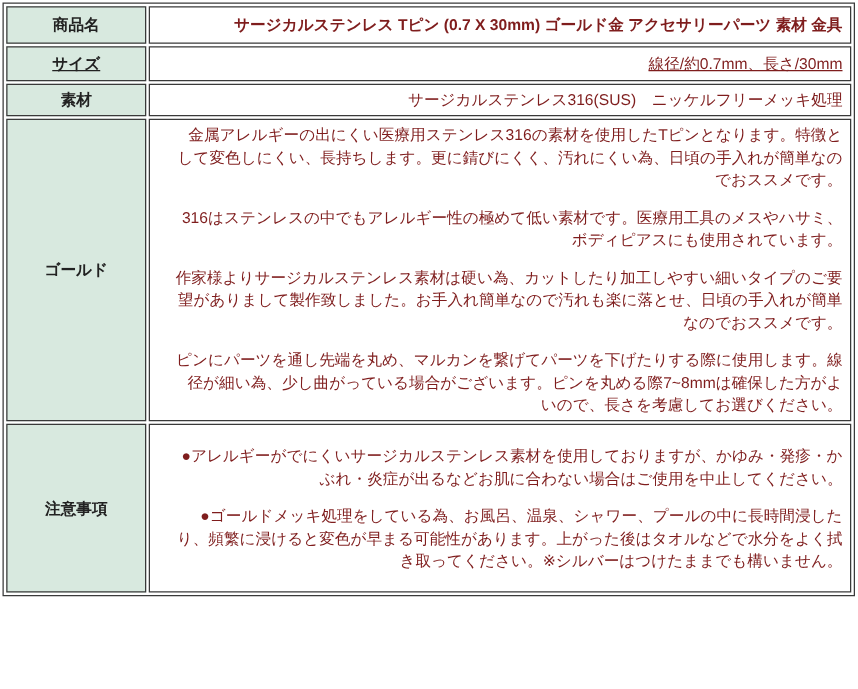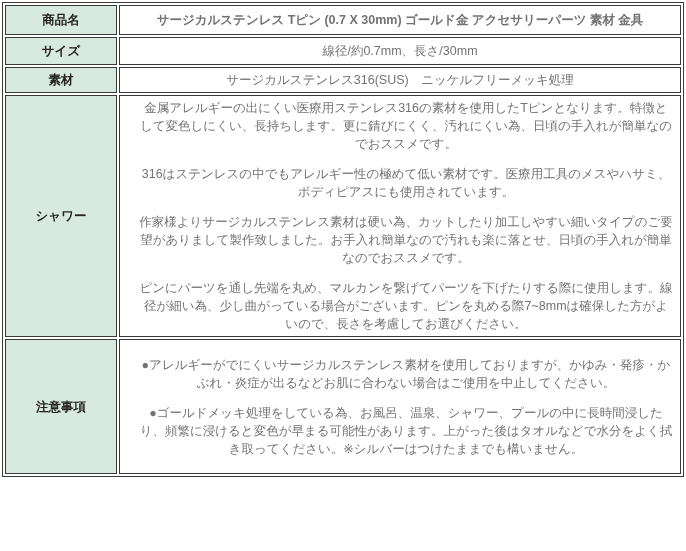--- a/index.html
+++ b/index.html
@@ -31,29 +31,29 @@
     width: 112px;
     background: #d8e9df;
     color: #222222;
     font-weight: bold;
     text-align: center;
     vertical-align: middle;
     padding: 2px 4px;
   }
   table.spec td {
     background: #ffffff;
-    color: #737373;
-    text-align: center;
+    color: #7f1d1d;
+    text-align: right;
     vertical-align: middle;
     padding: 3px 6px;
   }
   td.multi { vertical-align: top; padding-top: 5px; }
   td.bold-value { font-weight: bold; color: #222222; font-size: 13px; }
   .r1 th, .r1 td { height: 30px; }
-  .r2 th, .r2 td { height: 28px; }
+  .r2 th, .r2 td { height: 28px; text-decoration: underline; }
   .r3 th, .r3 td { height: 16px; }
   .r4 th, .r4 td { height: 22px; }
   .r5 th, .r5 td { height: 239px; }
   .r6 th, .r6 td { height: 135px; }
   .r7 th, .r7 td { height: 42px; }
   td.multi p { margin: 0 0 12px 12px; }
   td.multi p:last-child { margin-bottom: 0; }
 </style>
 </head>
 <body>
@@ -66,21 +66,21 @@
   </tr>
   <tr class="r2">
     <th>サイズ</th>
     <td>線径/約0.7mm、長さ/30mm</td>
   </tr>
   <tr class="r3">
     <th>素材</th>
     <td>サージカルステンレス316(SUS)　ニッケルフリーメッキ処理</td>
   </tr>
   <tr class="r5">
-    <th>シャワー</th>
+    <th>ゴールド</th>
     <td class="multi">
       <p>金属アレルギーの出にくい医療用ステンレス316の素材を使用したTピンとなります。特徴として変色しにくい、長持ちします。更に錆びにくく、汚れにくい為、日頃の手入れが簡単なのでおススメです。</p>
       <p>316はステンレスの中でもアレルギー性の極めて低い素材です。医療用工具のメスやハサミ、ボディピアスにも使用されています。</p>
       <p>作家様よりサージカルステンレス素材は硬い為、カットしたり加工しやすい細いタイプのご要望がありまして製作致しました。お手入れ簡単なので汚れも楽に落とせ、日頃の手入れが簡単なのでおススメです。</p>
       <p>ピンにパーツを通し先端を丸め、マルカンを繋げてパーツを下げたりする際に使用します。線径が細い為、少し曲がっている場合がございます。ピンを丸める際7~8mmは確保した方がよいので、長さを考慮してお選びください。</p>
     </td>
   </tr>
   <tr class="r6">
     <th>注意事項</th>
     <td class="multi">

